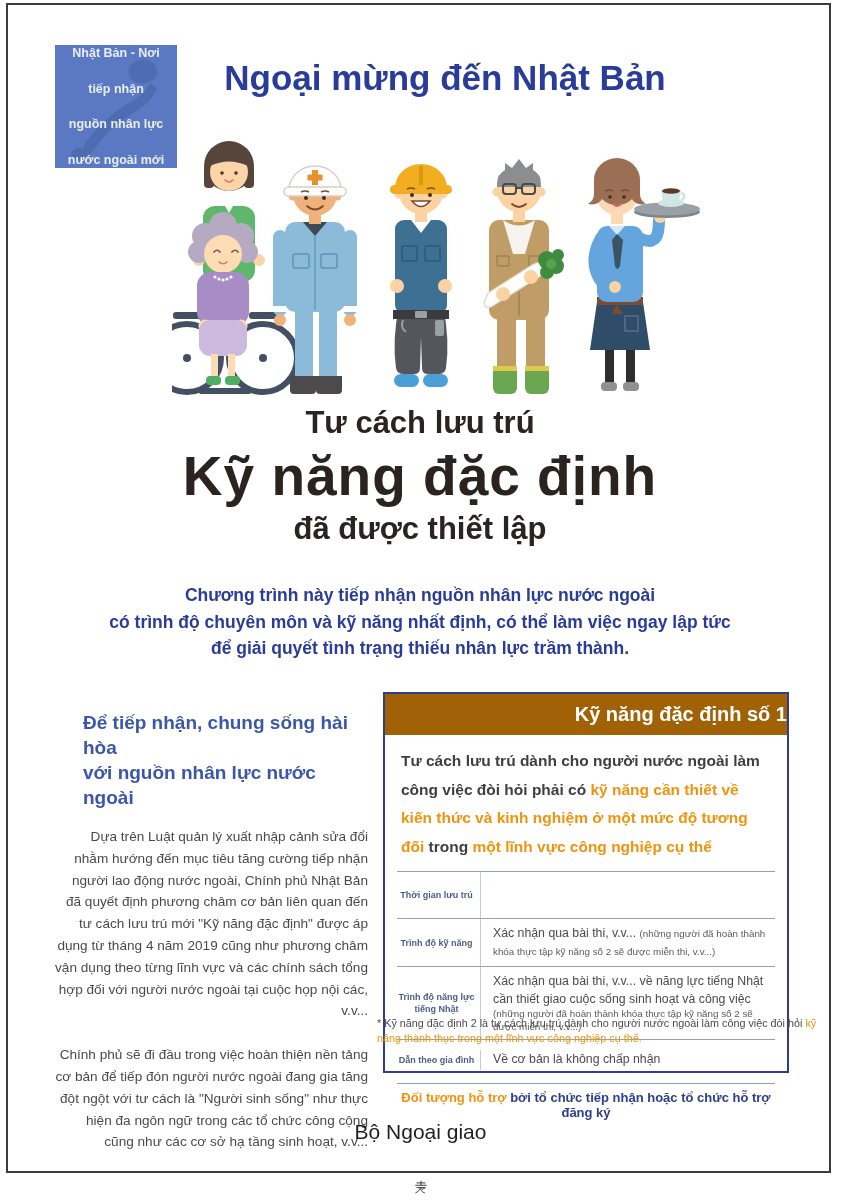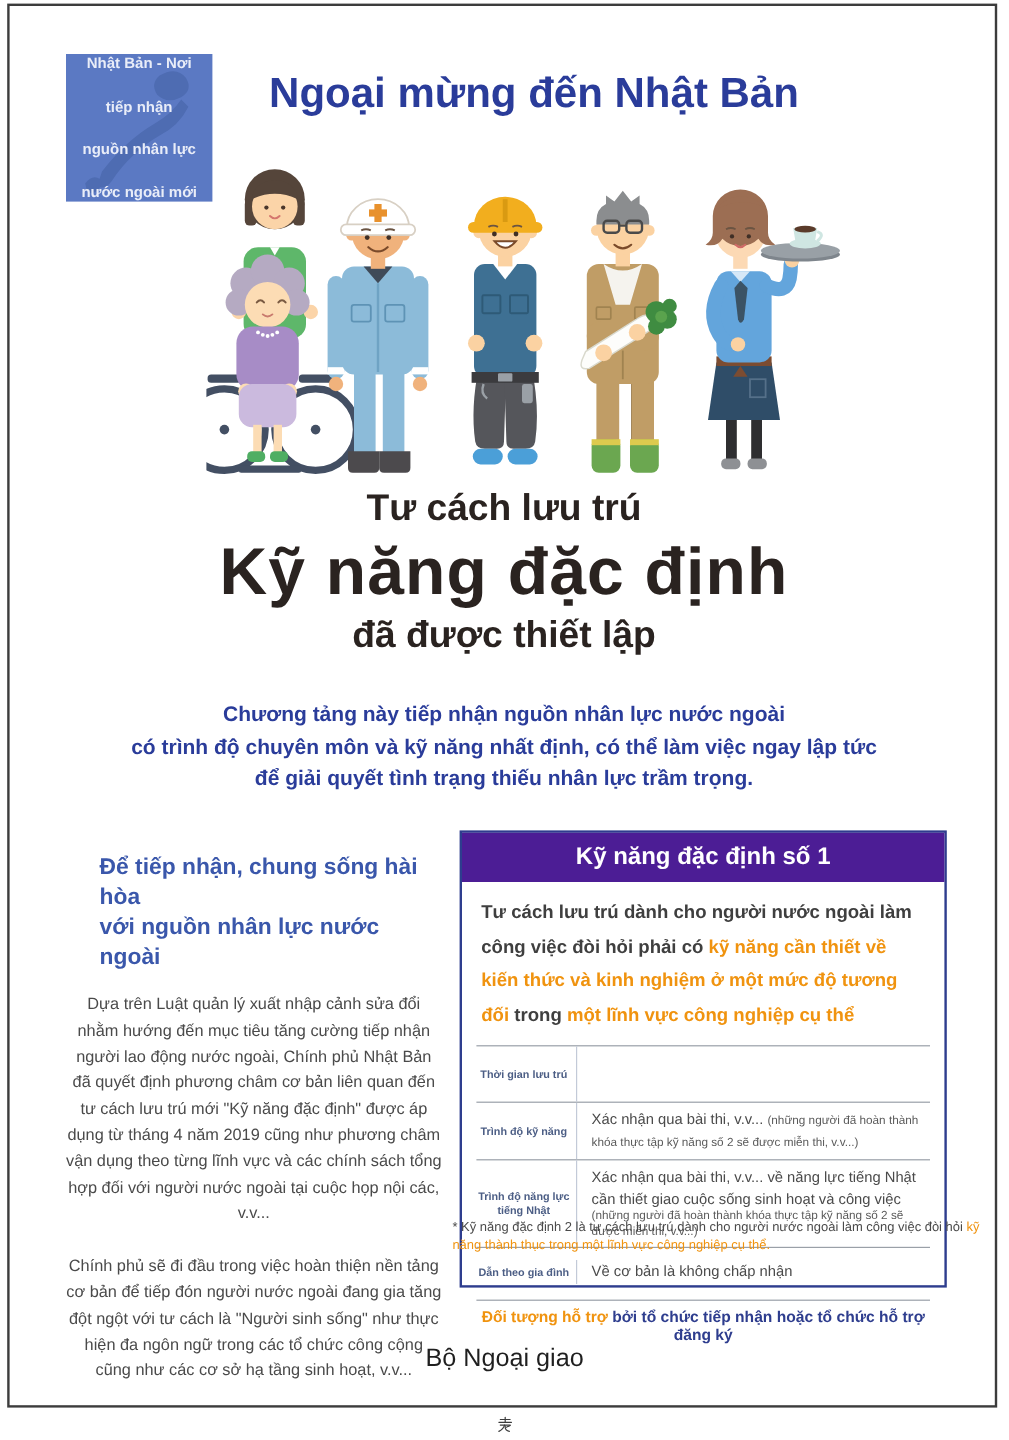--- a/index.html
+++ b/index.html
@@ -27,26 +27,26 @@
   .hero .h-big{font-size:55px;font-weight:bold;line-height:66px;letter-spacing:1px;}
 
   .subtitle{position:absolute;left:20px;top:582px;width:800px;text-align:center;
             color:#2a3c9a;font-size:17.5px;font-weight:bold;line-height:26.5px;}
   .subtitle .ln{display:block;}
 
   
   .left-col{position:absolute;left:55px;top:710px;width:313px;}
   .left-col .heading{color:#3a57ab;font-size:19px;font-weight:bold;line-height:25px;margin-bottom:16px;margin-left:28px;}
   .left-col .heading span{display:block;}
-  .left-col p{margin:0 0 22px 0;font-size:13.6px;line-height:21.8px;color:#4a4a4a;text-align:center;}
+  .left-col p{margin:0 0 22px 0;font-size:13.6px;line-height:21.8px;color:#4a4a4a;text-align:right;}
 
   
   .info-box{position:absolute;left:383px;top:692px;width:406px;height:381px;border:2px solid #2e3d8e;
             box-sizing:border-box;background:#fff;display:flex;flex-direction:column;}
-  .info-box .hd{background:#4c1d95;color:#fff;text-align:center;font-size:20px;font-weight:bold;
+  .info-box .hd{background:#a16207;color:#fff;text-align:right;font-size:20px;font-weight:bold;
                 line-height:41px;height:41px;flex:none;}
   .info-box .intro{padding:12px 16px 10px 16px;font-size:15.5px;font-weight:bold;line-height:28.5px;color:#3f3f3f;flex:none;}
   .orange{color:#f0930f;}
   .tbl{flex:none;margin:0 12px;}
   .trow{display:flex;border-top:1px solid #9aa0a8;align-items:stretch;}
   .tlab{flex:none;width:84px;display:flex;align-items:center;justify-content:center;text-align:center;
         font-size:9px;font-weight:bold;color:#4c5e85;line-height:12px;border-right:1px solid #c3cad8;
         padding:4px 4px 4px 0;box-sizing:border-box;}
   .tval{flex:1;padding:6px 4px 6px 12px;font-size:12.3px;line-height:17.5px;color:#4b4b4b;}
   .tval .small{font-size:9.8px;line-height:12.5px;color:#5a5a5a;}
@@ -265,23 +265,23 @@
     </svg>
   </div>
 
   <div class="hero">
     <div class="h-small">Tư cách lưu trú</div>
     <div class="h-big">Kỹ năng đặc định</div>
     <div class="h-small">đã được thiết lập</div>
   </div>
 
   <div class="subtitle">
-    <span class="ln">Chương tảng này tiếp nhận nguồn nhân lực nước ngoài</span>
+    <span class="ln">Chương trình này tiếp nhận nguồn nhân lực nước ngoài</span>
     <span class="ln">có trình độ chuyên môn và kỹ năng nhất định, có thể làm việc ngay lập tức</span>
-    <span class="ln">để giải quyết tình trạng thiếu nhân lực trầm trọng.</span>
+    <span class="ln">để giải quyết tình trạng thiếu nhân lực trầm thành.</span>
   </div>
 
   <div class="left-col">
     <div class="heading">
       <span>Để tiếp nhận, chung sống hài hòa</span>
       <span>với nguồn nhân lực nước ngoài</span>
     </div>
     <p>Dựa trên Luật quản lý xuất nhập cảnh sửa đổi nhằm hướng đến mục tiêu tăng cường tiếp nhận người lao động nước ngoài, Chính phủ Nhật Bản đã quyết định phương châm cơ bản liên quan đến tư cách lưu trú mới "Kỹ năng đặc định" được áp dụng từ tháng 4 năm 2019 cũng như phương châm vận dụng theo từng lĩnh vực và các chính sách tổng hợp đối với người nước ngoài tại cuộc họp nội các, v.v...</p>
     <p>Chính phủ sẽ đi đầu trong việc hoàn thiện nền tảng cơ bản để tiếp đón người nước ngoài đang gia tăng đột ngột với tư cách là "Người sinh sống" như thực hiện đa ngôn ngữ trong các tổ chức công cộng cũng như các cơ sở hạ tầng sinh hoạt, v.v...</p>
   </div>

